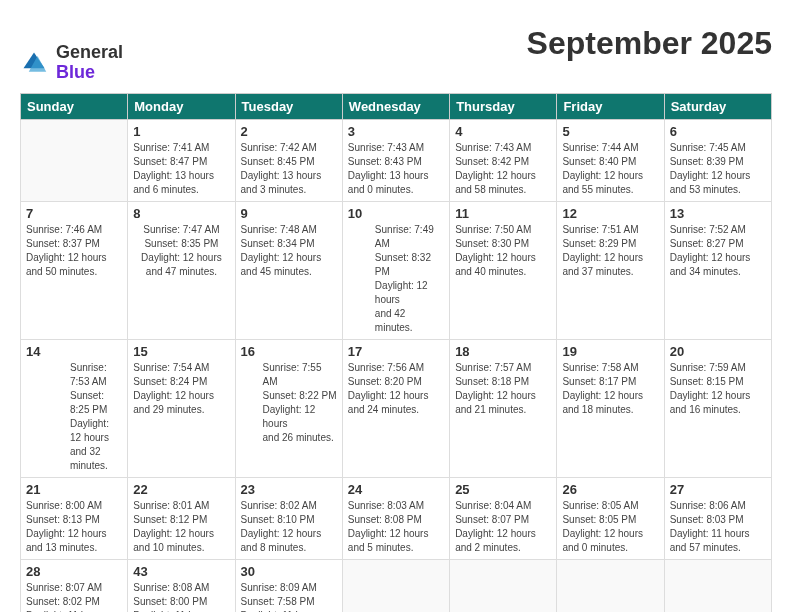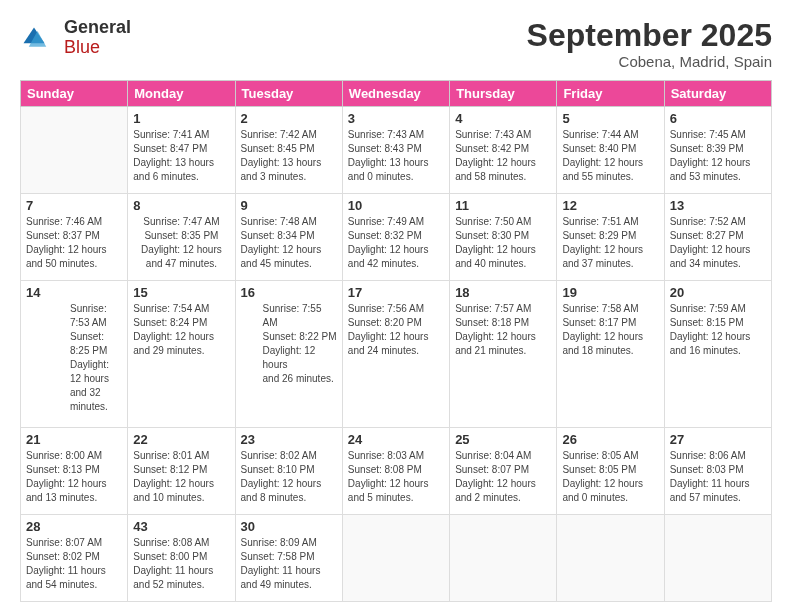--- a/index.html
+++ b/index.html
@@ -19,64 +19,66 @@
     }
     .header {
       display: flex;
       justify-content: space-between;
       align-items: flex-start;
       margin-bottom: 10px;
     }
     .logo {
       display: flex;
       align-items: center;
-      gap: 16px;
+      gap: 8px;
+      margin-top: 25px;
     }
     .logo-text {
       display: flex;
       flex-direction: column;
       line-height: 1.1;
     }
     .logo-general {
       font-size: 18px;
       font-weight: bold;
       color: #333;
     }
     .logo-blue {
       font-size: 18px;
-      font-weight: normal;
-      color: #b91c1c;
+      font-weight: bold;
+      color: #6d28d9;
     }
     .logo-icon {
       width: 28px;
       height: 28px;
     }
     .title-block {
       text-align: right;
+      margin-top: 8px;
     }
     .title-block h1 {
       font-size: 32px;
       font-weight: bold;
       color: #333;
       line-height: 1.1;
     }
     .title-block h2 {
       font-size: 15px;
       font-weight: normal;
       color: #555;
     }
     .calendar {
       flex: 1;
       border: 1px solid #ccc;
       border-collapse: collapse;
       width: 100%;
       table-layout: fixed;
     }
     .calendar th {
-      background-color: #ec4899;
+      background-color: #0f766e;
       color: #fff;
       text-align: left;
       padding: 5px 6px;
       font-size: 13px;
       font-weight: bold;
       border: 1px solid #ccc;
     }
     .calendar td {
       vertical-align: top;
       padding: 4px 5px;
@@ -114,21 +116,20 @@
         <polygon points="16,4 28,22 4,22" fill="#1a6faf"></polygon>
         <polygon points="20,8 30,26 10,26" fill="#3a9fd4" opacity="0.7"></polygon>
       </svg>
       <div class="logo-text">
         <span class="logo-general">General</span>
         <span class="logo-blue">Blue</span>
       </div>
     </div>
     <div class="title-block">
       <h1>September 2025</h1>
-      <h2>Cobena, Madrid, Spain</h2>
     </div>
   </div>
 
   <table class="calendar">
     <thead>
       <tr>
         <th>Sunday</th>
         <th>Monday</th>
         <th>Tuesday</th>
         <th>Wednesday</th>
@@ -200,21 +201,21 @@
           </td>
           <td>
             <span class="day-number">9</span>
             <div class="day-info" style="white-space: pre-line;">Sunrise: 7:48 AM
 Sunset: 8:34 PM
 Daylight: 12 hours
 and 45 minutes.</div>
           </td>
           <td>
             <span class="day-number">10</span>
-            <div class="day-info" style="white-space: pre-line;">Sunrise: 7:49 AM
+            <div class="day-info" style="white-space: pre-line; margin-left: 27px;">Sunrise: 7:49 AM
 Sunset: 8:32 PM
 Daylight: 12 hours
 and 42 minutes.</div>
           </td>
           <td>
             <span class="day-number">11</span>
             <div class="day-info" style="white-space: pre-line;">Sunrise: 7:50 AM
 Sunset: 8:30 PM
 Daylight: 12 hours
 and 40 minutes.</div>

